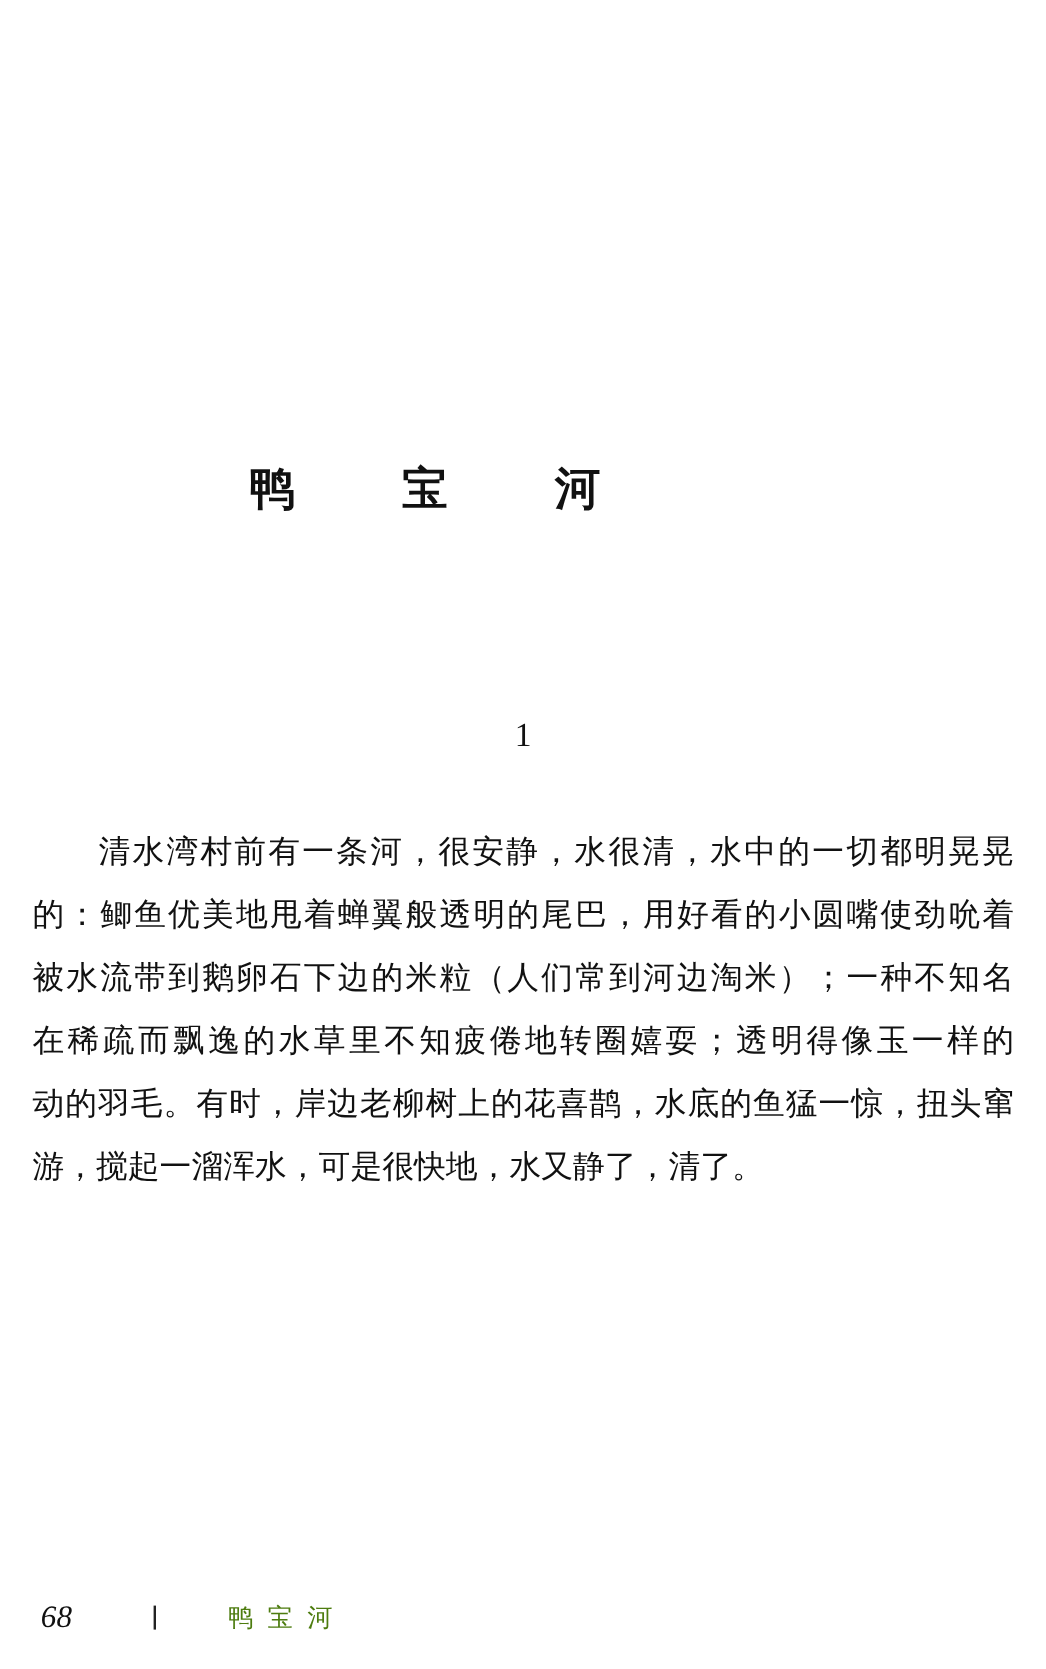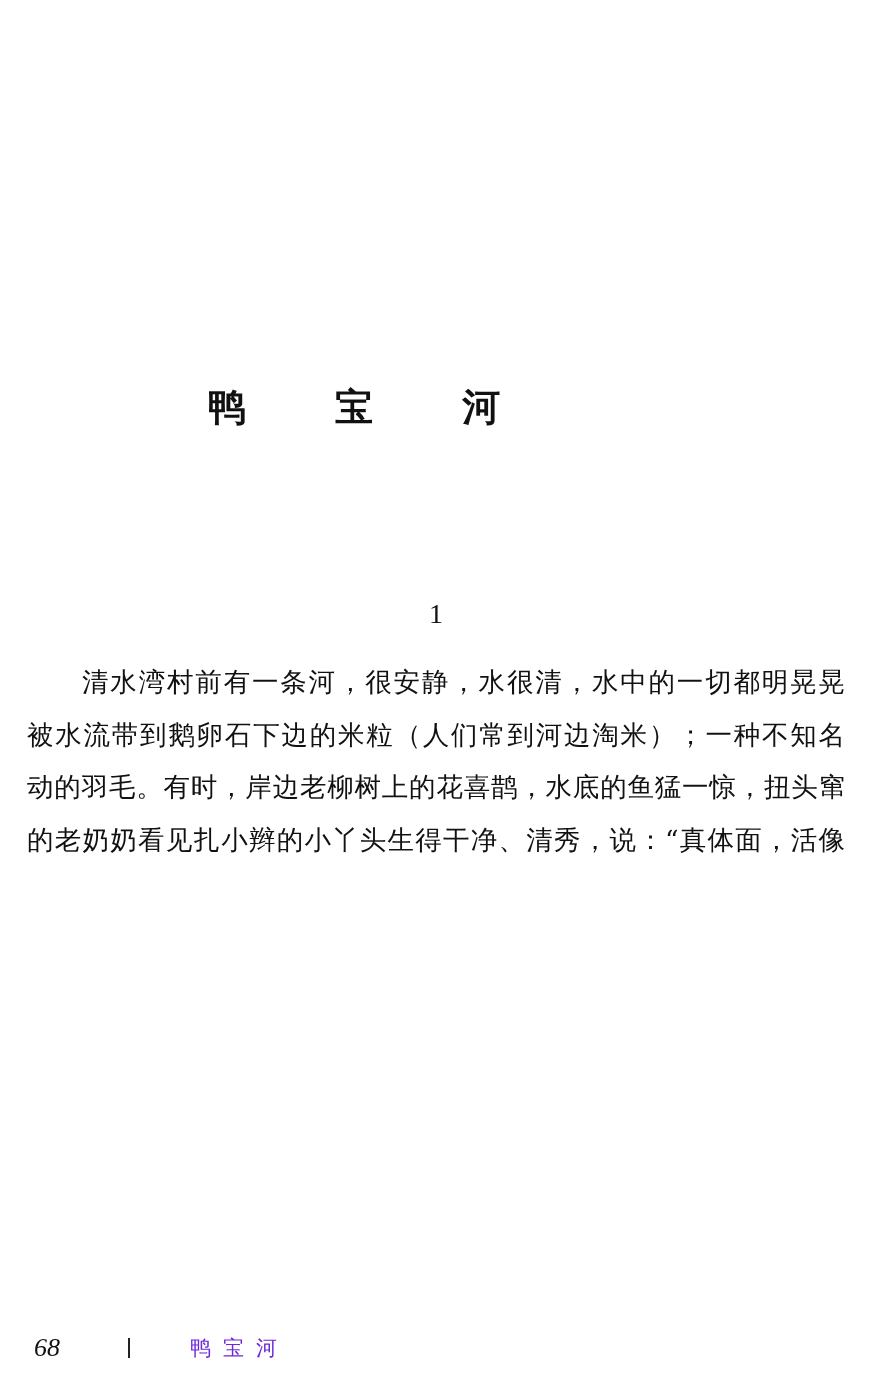--- a/index.html
+++ b/index.html
@@ -1,41 +1,43 @@
 <!DOCTYPE html>
 <html><head>
 <meta charset="utf-8">
 <style>
   html, body { margin: 0; padding: 0; background: #ffffff; }
   body { width: 872px; height: 1391px; position: relative; overflow: hidden; color: #111; font-family: "DejaVu Serif", "Liberation Serif", serif; }
   .title { position: absolute; top: 382px; left: 0; width: 708px; text-align: center; font-size: 38px; font-weight: bold; letter-spacing: 38px; text-indent: 38px; font-family: "DejaVu Sans", sans-serif; }
   .section-num { position: absolute; top: 598px; left: 0; width: 872px; text-align: center; font-size: 28px; font-family: "Liberation Serif", serif; }
-  .body-text { position: absolute; top: 656px; left: 27px; width: 818px; font-size: 26.5px; line-height: 52.5px; text-align: justify; }
+  .body-text { position: absolute; top: 684px; left: 27px; width: 818px; font-size: 26.5px; line-height: 52.5px; text-align: justify; }
   .line { display: block; white-space: nowrap; text-align-last: justify; text-align: justify; height: 52.5px; }
   .line.last { text-align-last: left; }
   .indent { padding-left: 55px; }
   .footer { position: absolute; top: 1333px; left: 34px; display: flex; align-items: center; gap: 40px; }
   .page-num { font-family: "Liberation Serif", serif; font-style: italic; font-size: 26px; }
   .divider { width: 2px; height: 20px; background: #222; margin-left: 28px; margin-right: 20px; }
-  .running-title { font-family: "DejaVu Sans", sans-serif; font-size: 21px; letter-spacing: 12px; color: #6d28d9; }
+  .running-title { font-family: "DejaVu Sans", sans-serif; font-size: 21px; letter-spacing: 12px; color: #4d7c0f; }
 </style>
 </head>
 <body>
 
 <div class="title">鸭 宝 河</div>
 <div class="section-num">1</div>
 
 <div class="body-text">
   <div>
     <span class="line indent">清水湾村前有一条河，很安静，水很清，水中的一切都明晃晃</span>
+    <span class="line">的：鲫鱼优美地甩着蝉翼般透明的尾巴，用好看的小圆嘴使劲吮着</span>
     <span class="line">被水流带到鹅卵石下边的米粒（人们常到河边淘米）；一种不知名</span>
+    <span class="line">在稀疏而飘逸的水草里不知疲倦地转圈嬉耍；透明得像玉一样的</span>
     <span class="line">动的羽毛。有时，岸边老柳树上的花喜鹊，水底的鱼猛一惊，扭头窜</span>
+    <span class="line last">游，搅起一溜浑水，可是很快地，水又静了，清了。</span>
   </div>
   <div>
-    <span class="line">的老奶奶看见扎小辫的小丫头生得干净、清秀，说：“真体面，活像</span>
   </div>
 </div>
 
 <div class="footer">
   <span class="page-num">68</span>
   <span class="divider"></span>
   <span class="running-title">鸭宝河</span>
 </div>
 
 </body></html>

